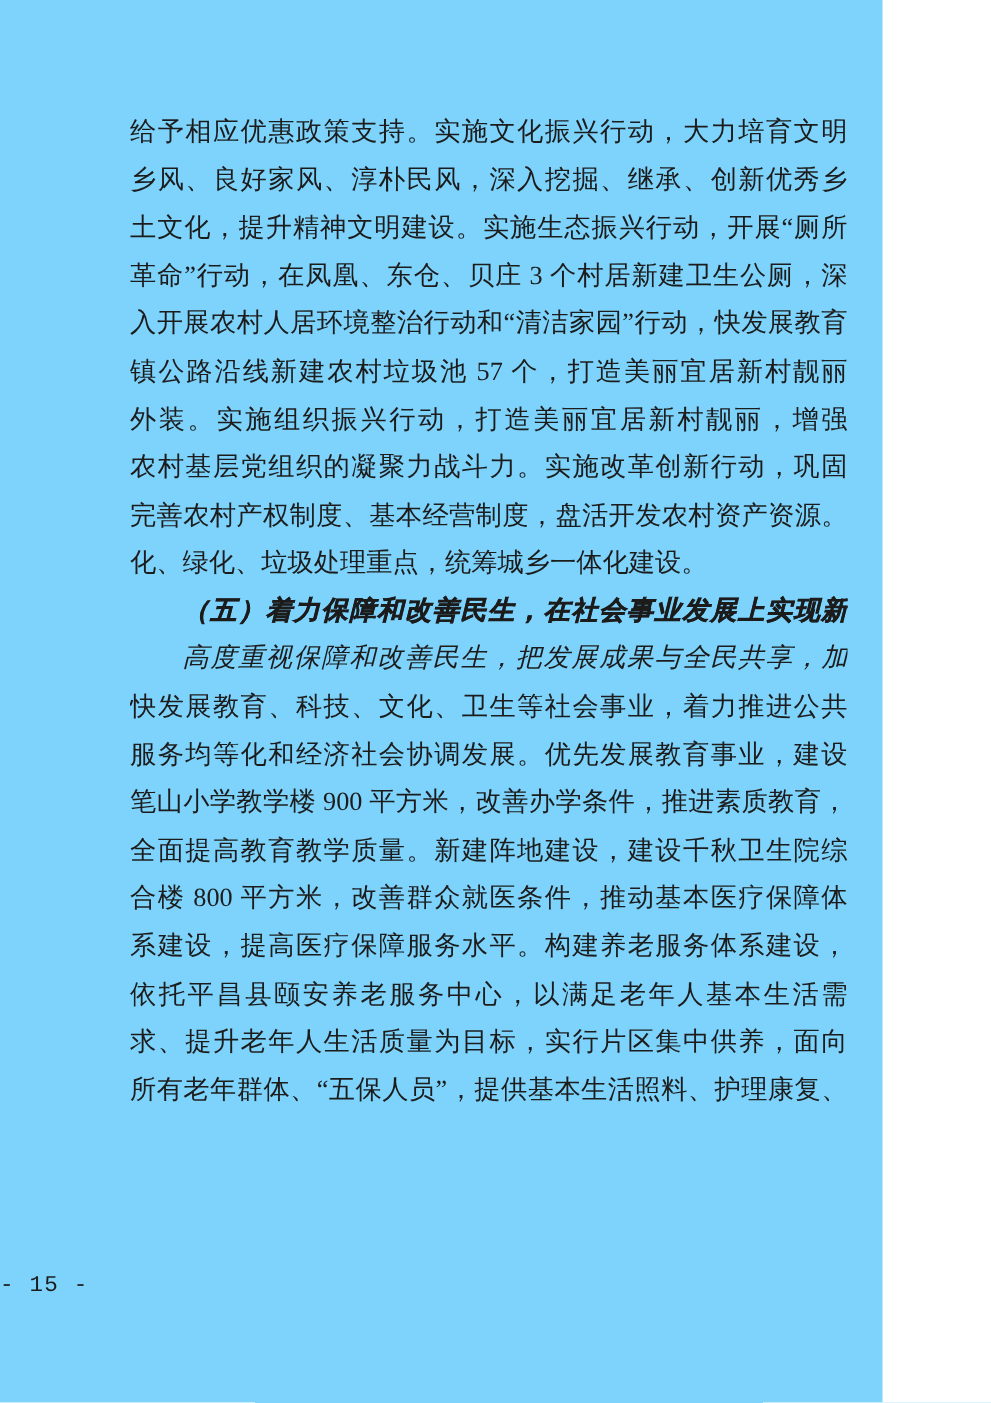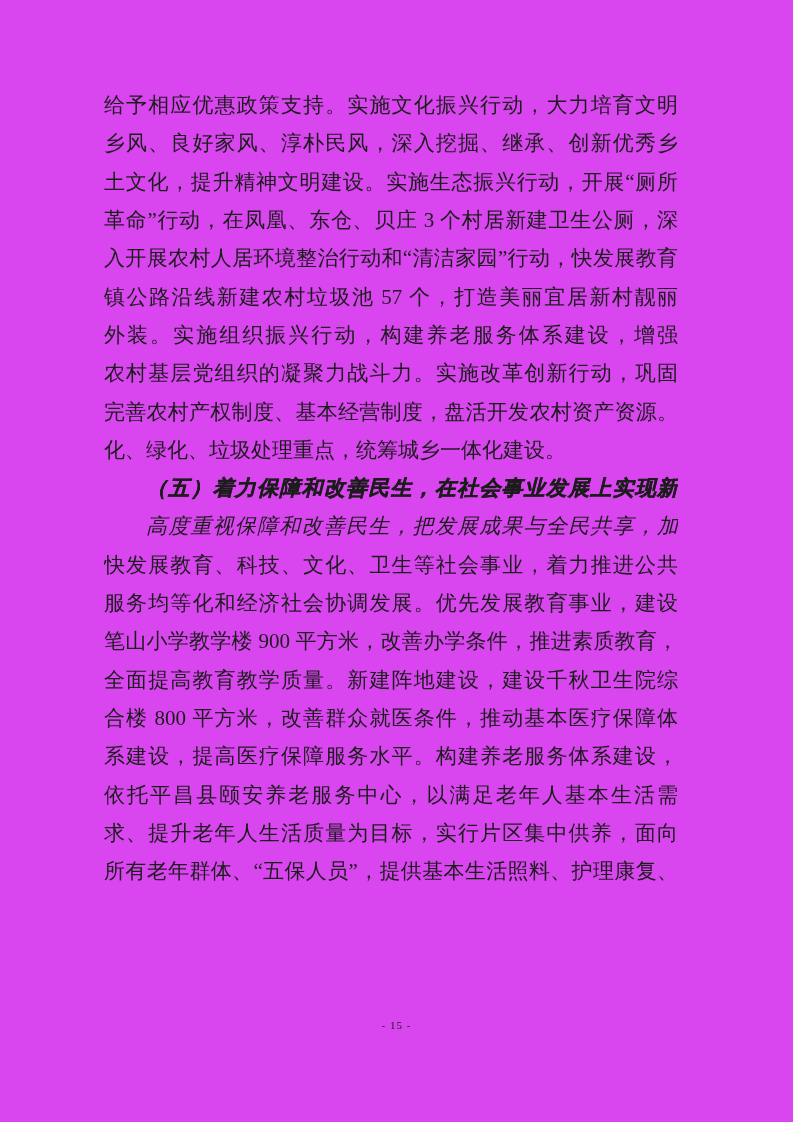--- a/index.html
+++ b/index.html
@@ -2,23 +2,23 @@
 <html><head>
 <meta charset="utf-8">
 <style>
   html, body {
     margin: 0;
     padding: 0;
     background: #ffffff;
   }
   .page {
     position: relative;
-    width: 793px;
+    width: 706px;
     height: 1122px;
-    background: #d946ef;
+    background: #7dd3fc;
     overflow: hidden;
     font-family: "Liberation Serif", "DejaVu Serif", serif;
     color: #1c1c1c;
   }
   .content {
     position: absolute;
     left: 104px;
     top: 86px;
     width: 574px;
   }
@@ -42,38 +42,39 @@
   }
   .ln.ind {
     text-indent: 2em;
     font-style: italic;
   }
   .footer {
     position: absolute;
     left: 0;
     top: 1019px;
     width: 793px;
-    text-align: center;
-    font-size: 11px;
+    text-align: left;
+    font-size: 18px;
     letter-spacing: 1px;
     color: #1c1c1c;
+    font-family: Liberation Mono, monospace;
   }
 </style>
 </head>
 <body>
 
 <div class="page">
   <div class="content">
     <div class="ln">给予相应优惠政策支持。实施文化振兴行动，大力培育文明</div>
     <div class="ln">乡风、良好家风、淳朴民风，深入挖掘、继承、创新优秀乡</div>
     <div class="ln">土文化，提升精神文明建设。实施生态振兴行动，开展“厕所</div>
     <div class="ln">革命”行动，在凤凰、东仓、贝庄 3 个村居新建卫生公厕，深</div>
     <div class="ln">入开展农村人居环境整治行动和“清洁家园”行动，快发展教育</div>
     <div class="ln">镇公路沿线新建农村垃圾池 57 个，打造美丽宜居新村靓丽</div>
-    <div class="ln">外装。实施组织振兴行动，构建养老服务体系建设，增强</div>
+    <div class="ln">外装。实施组织振兴行动，打造美丽宜居新村靓丽，增强</div>
     <div class="ln">农村基层党组织的凝聚力战斗力。实施改革创新行动，巩固</div>
     <div class="ln">完善农村产权制度、基本经营制度，盘活开发农村资产资源。</div>
     <div class="ln end">化、绿化、垃圾处理重点，统筹城乡一体化建设。</div>
     <div class="ln head ind">（五）着力保障和改善民生，在社会事业发展上实现新</div>
     <div class="ln ind">高度重视保障和改善民生，把发展成果与全民共享，加</div>
     <div class="ln">快发展教育、科技、文化、卫生等社会事业，着力推进公共</div>
     <div class="ln">服务均等化和经济社会协调发展。优先发展教育事业，建设</div>
     <div class="ln">笔山小学教学楼 900 平方米，改善办学条件，推进素质教育，</div>
     <div class="ln">全面提高教育教学质量。新建阵地建设，建设千秋卫生院综</div>
     <div class="ln">合楼 800 平方米，改善群众就医条件，推动基本医疗保障体</div>

